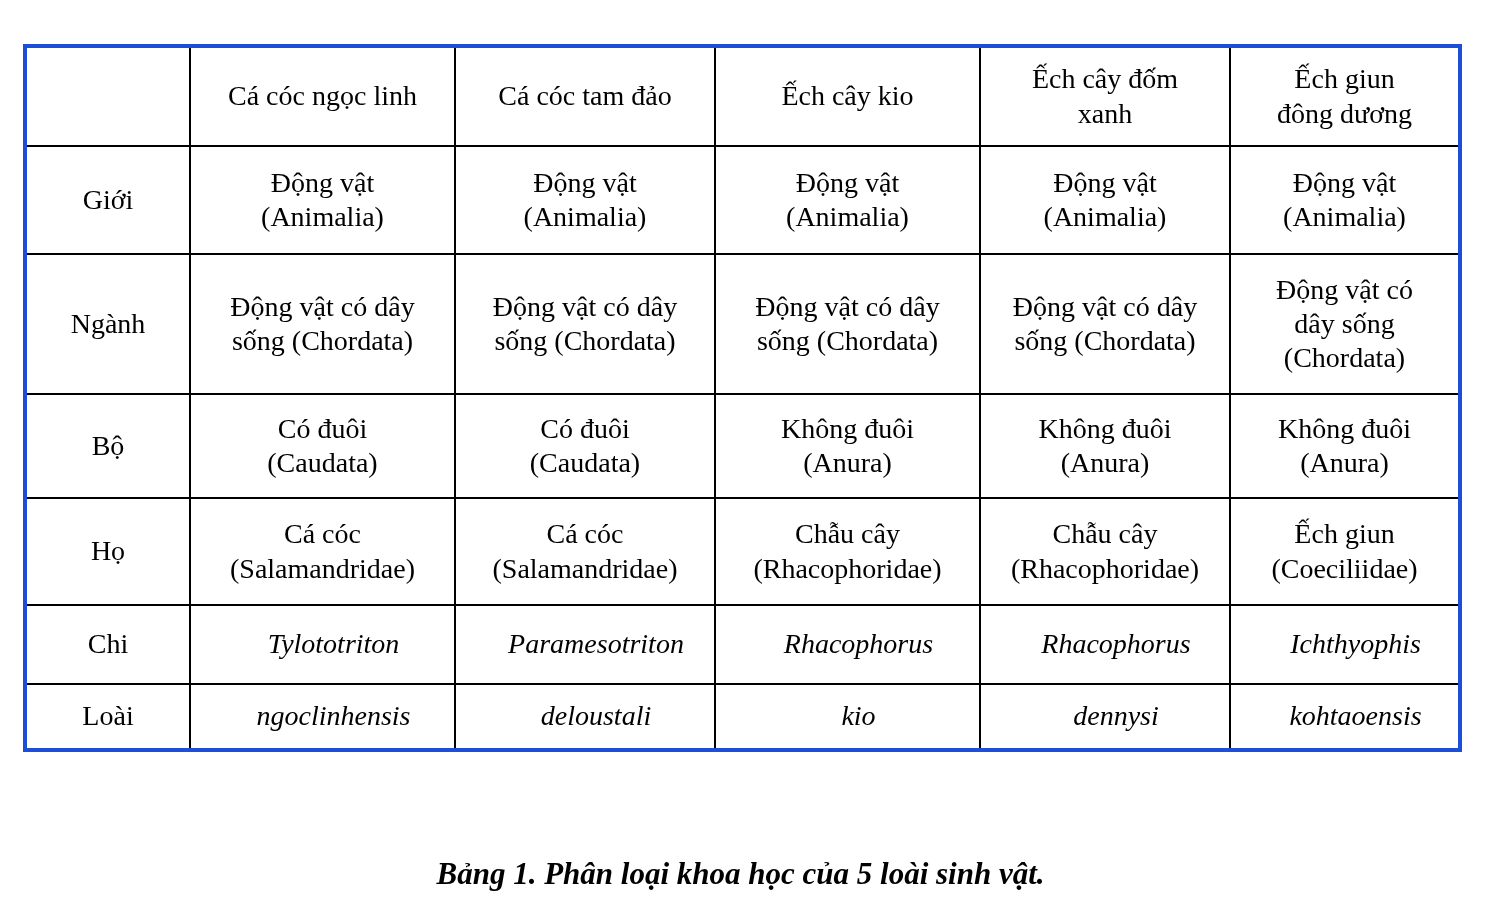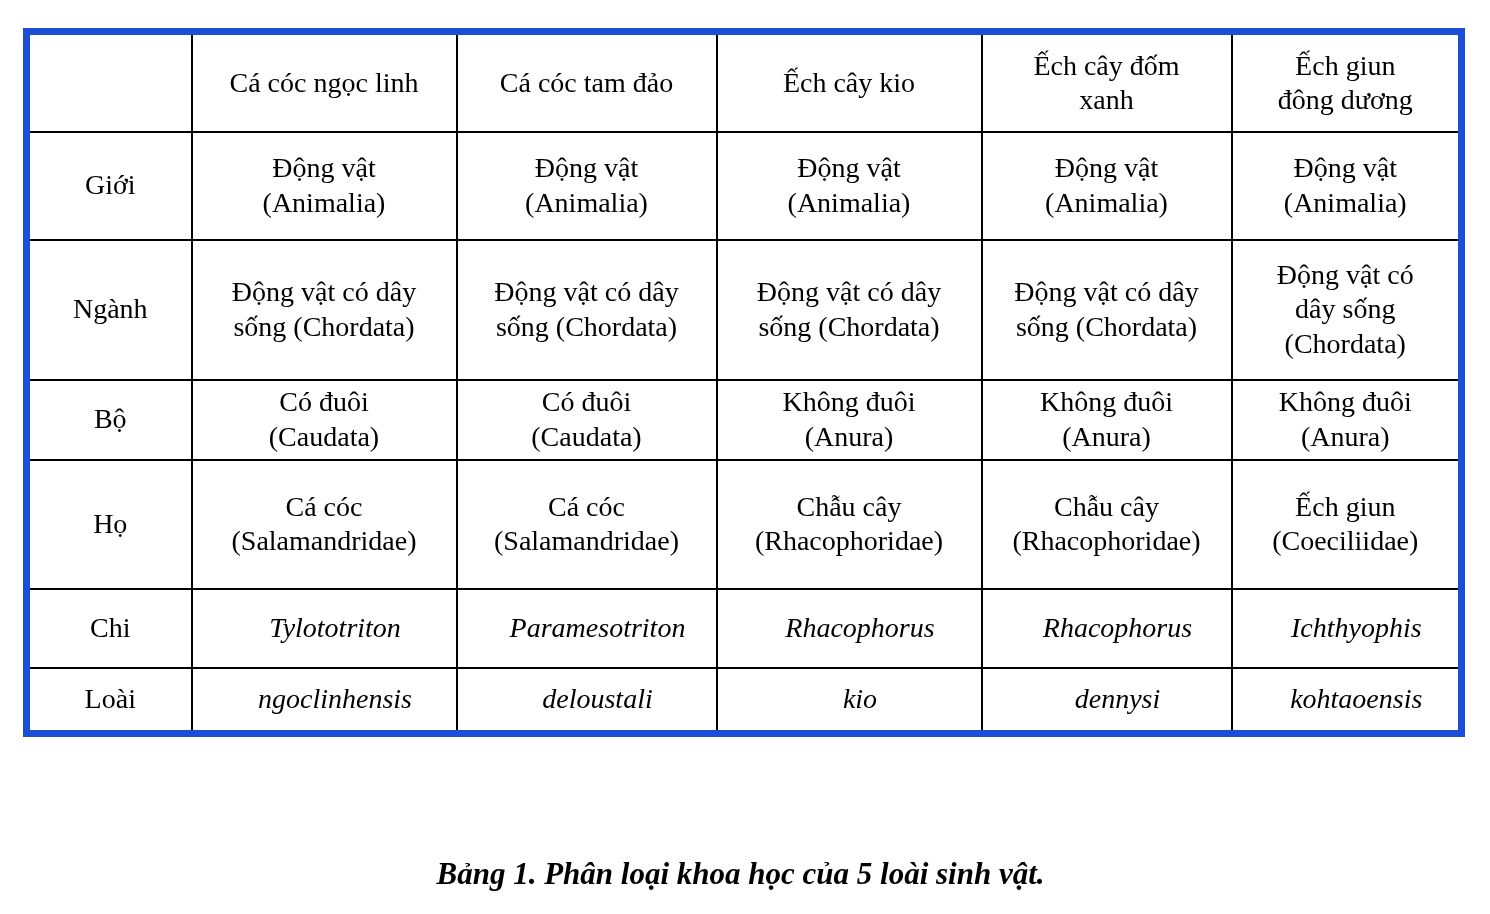--- a/index.html
+++ b/index.html
@@ -11,44 +11,44 @@
     position: relative;
     width: 1490px;
     height: 914px;
     background: #ffffff;
     font-family: "Liberation Serif", "DejaVu Serif", serif;
     color: #000000;
   }
   table.bio-table {
     position: absolute;
     left: 23px;
-    top: 28px;
+    top: 44px;
     border-collapse: collapse;
     table-layout: fixed;
     width: 1435px;
-    border: 7px solid #1d4ed8;
+    border: 4px solid #1d4ed8;
   }
   table.bio-table th,
   table.bio-table td {
     border: 2px solid #000000;
     text-align: center;
     vertical-align: middle;
     font-weight: normal;
     font-size: 28px;
     line-height: 1.22;
     padding: 2px 6px;
     white-space: pre-line;
     overflow: hidden;
   }
   tr.r-header  { height: 100px; }
   tr.r-gioi    { height: 108px; }
   tr.r-nganh   { height: 140px; }
   tr.r-lop     { height: 108px; }
-  tr.r-bo      { height: 80px; }
-  tr.r-ho      { height: 129px; margin-top: 20px; }
+  tr.r-bo      { height: 104px; }
+  tr.r-ho      { height: 107px; margin-top: 20px; }
   tr.r-chi     { height: 79px;  }
   tr.r-loai    { height: 66px; border-radius: 26px;  }
   tr.italic-row td { font-style: italic; padding-left: 28px; }
   .caption {
     position: absolute;
     left: 23px;
     top: 856px;
     width: 1435px;
     text-align: center;
     font-size: 31px;

